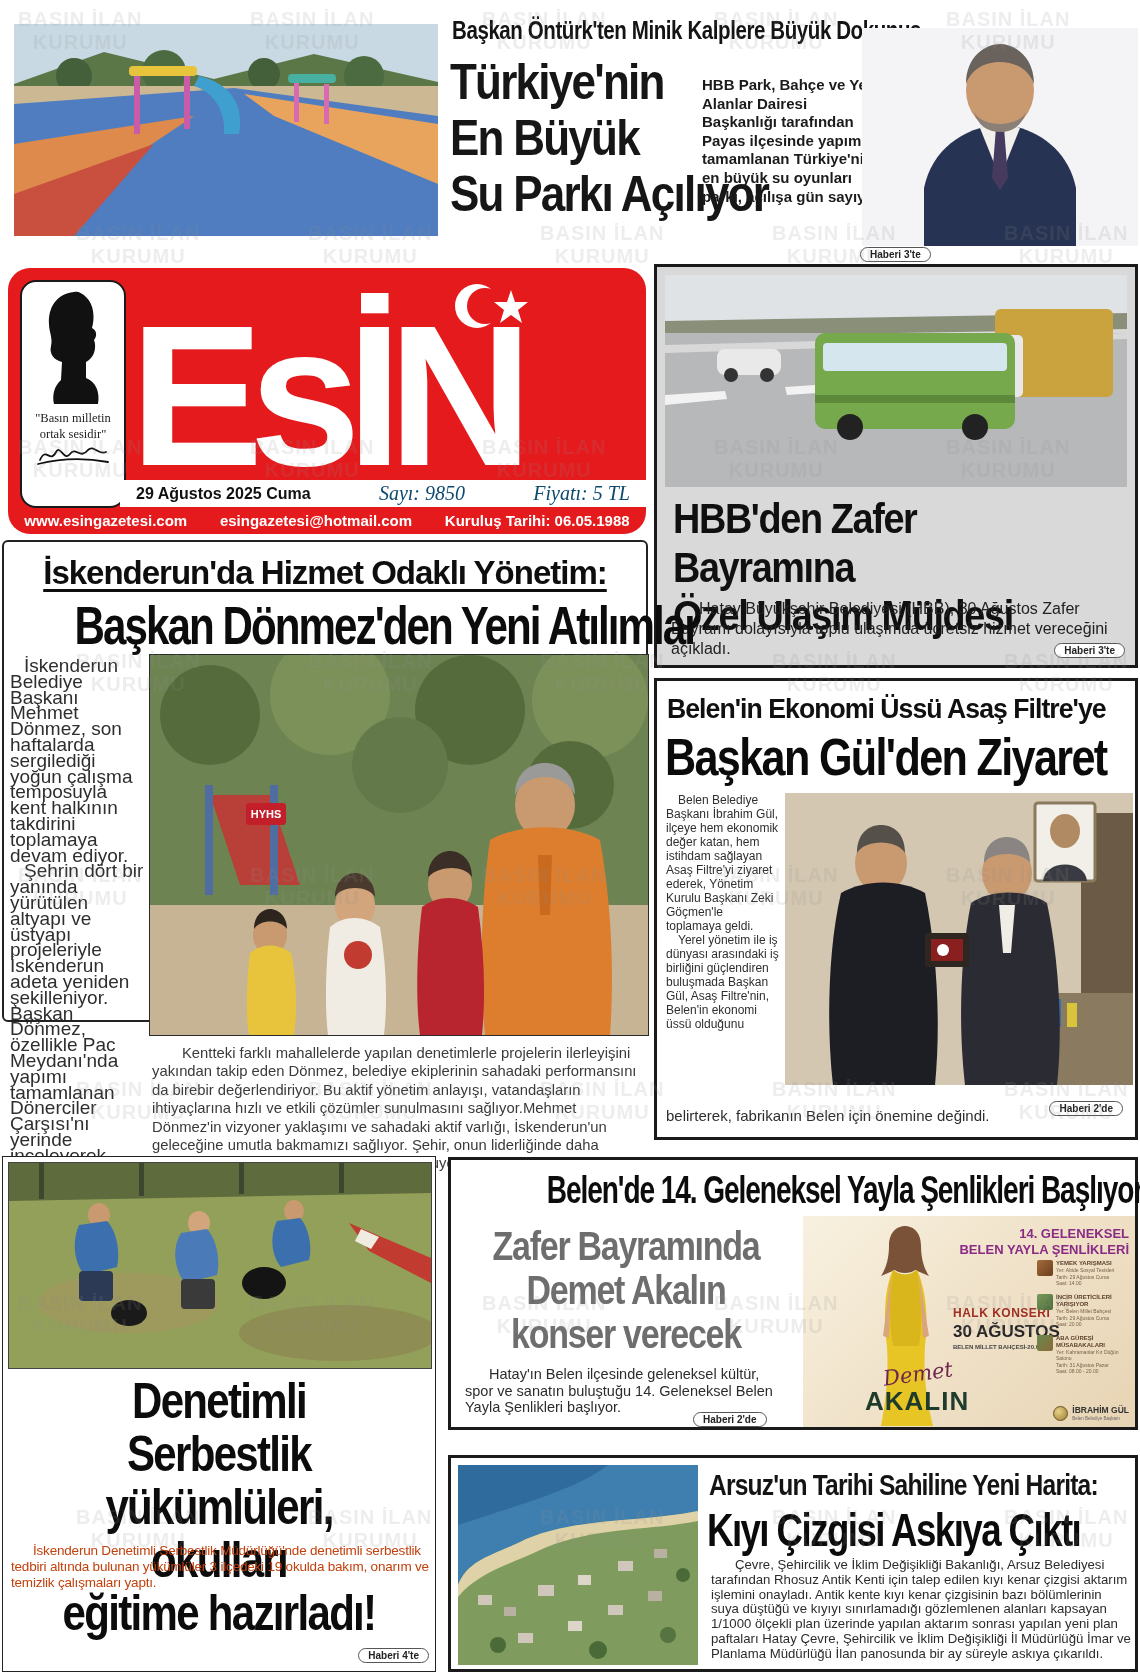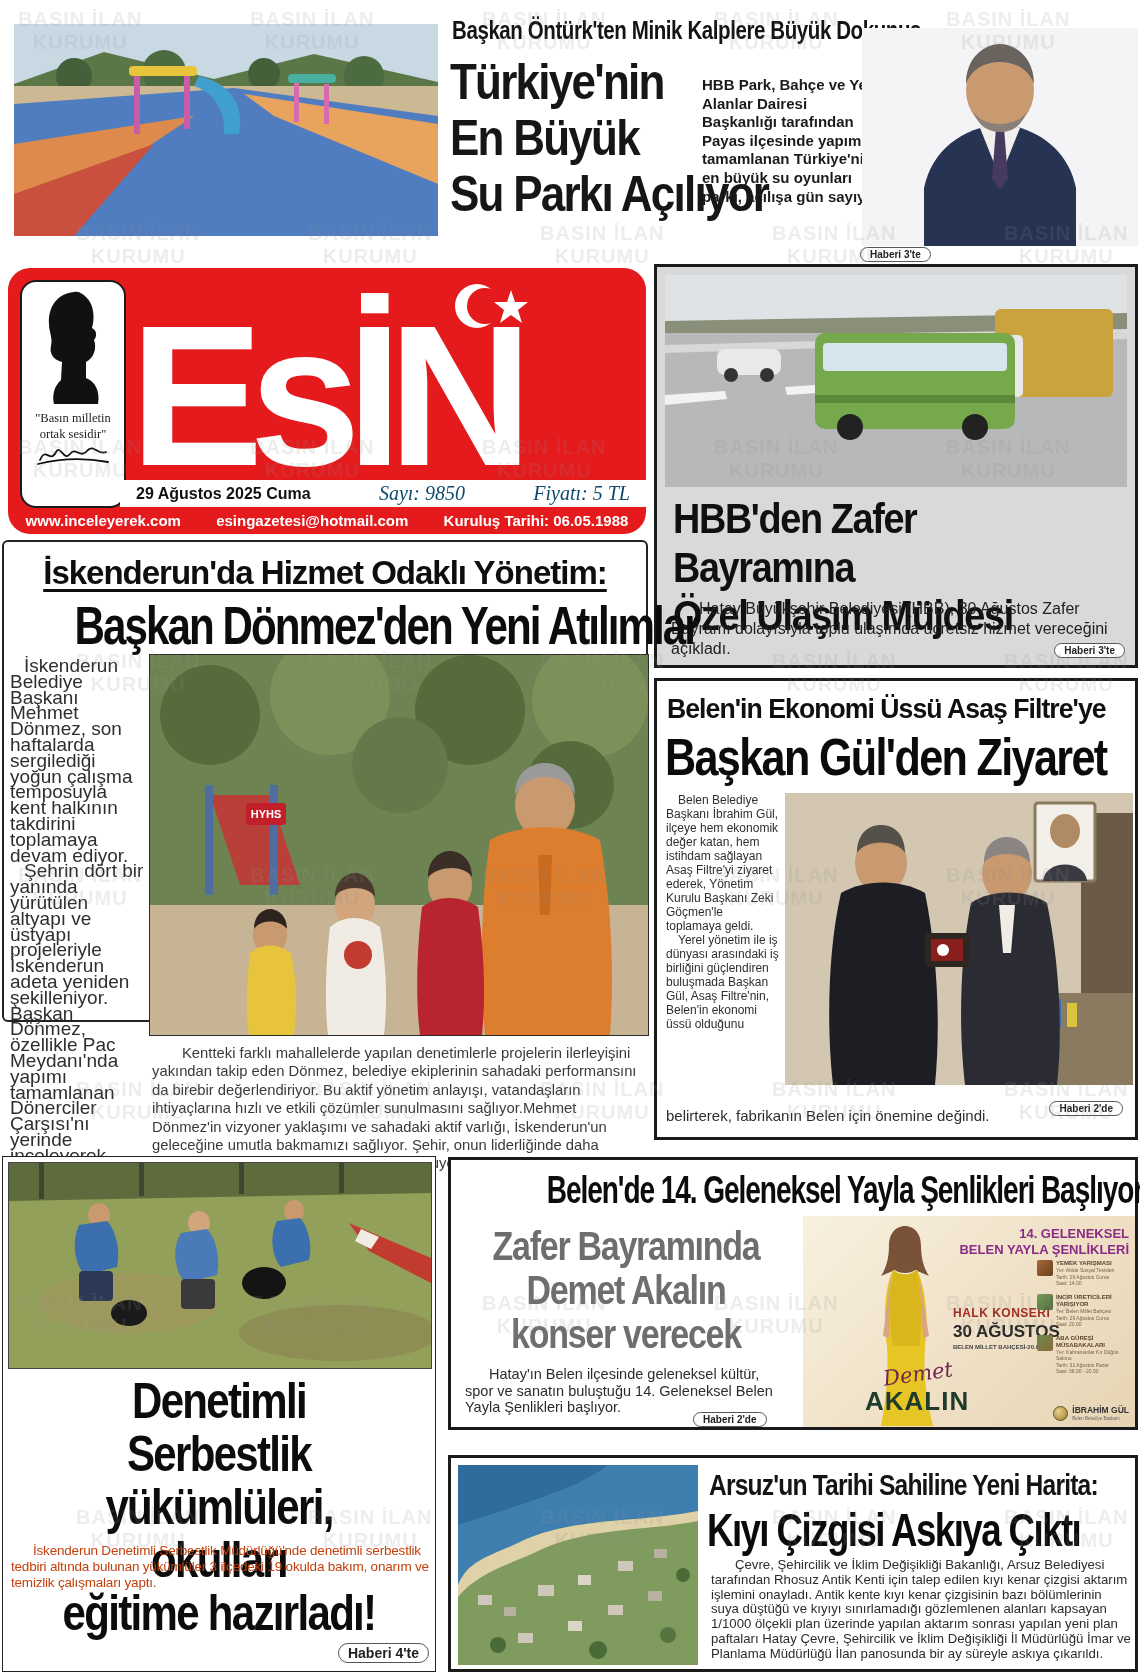--- a/index.html
+++ b/index.html
@@ -86,21 +86,21 @@
   
   .prob-box{left:2px;top:1156px;width:434px;height:516px;border:1.5px solid #222;position:absolute;
             box-sizing:border-box;background:#fff;}
   .photo-cleaning{left:5px;top:5px;width:422px;height:205px;border:1px solid #444;}
   .prob-headline{position:absolute;left:0;top:218px;width:100%;text-align:center;font-size:50px;
                  line-height:1.06;font-weight:bold;letter-spacing:-2px;transform:scaleX(.84);
                  margin:0;color:#0c0c0c;}
   .prob-body{position:absolute;left:8px;top:386px;width:418px;font-size:13.5px;line-height:16px;
              letter-spacing:-0.2px;color:#c2410c;}
   .prob-body p{margin:0;text-indent:22px;}
-  .prob-badge{right:6px;bottom:8px;font-size:14px;}
+  .prob-badge{right:6px;bottom:8px;font-size:10px;}
 
   
   .fest-box{left:448px;top:1157px;width:690px;height:273px;}
   .fest-headline{position:absolute;left:0;top:8px;width:100%;text-align:center;font-size:39px;
                  font-weight:bold;letter-spacing:-1.5px;transform:scaleX(.72);white-space:nowrap;
                  margin:0;color:#0c0c0c;}
   .fest-subhead{position:absolute;left:10px;top:64px;width:330px;text-align:center;font-size:40px;
                 line-height:1.1;font-weight:bold;letter-spacing:-1.5px;transform:scaleX(.85);
                 color:#6e6e6e;}
   .fest-summary{position:absolute;left:14px;top:206px;width:308px;font-size:14.5px;line-height:16.5px;
@@ -209,21 +209,21 @@
       <svg width="78" height="26" viewBox="0 0 78 26">
         <path d="M6,18 C12,4 16,22 22,10 C26,2 30,20 36,12 C42,4 46,18 54,8 C60,2 64,14 72,10 M4,22 C28,16 52,16 74,20" stroke="#111" stroke-width="1.8" fill="none" stroke-linecap="round"></path>
       </svg>
     </div>
     <div class="date-strip">
       <span class="d1">29 Ağustos 2025 Cuma</span>
       <span class="d2">Sayı:  9850</span>
       <span class="d3">Fiyatı: 5 TL</span>
     </div>
     <div class="contact-strip">
-      <span>www.inceleyerek.com</span>
+      <span>www.esingazetesi.com</span>
       <span>esingazetesi@hotmail.com</span>
       <span>Kuruluş Tarihi: 06.05.1988</span>
     </div>
   </div>
 
   <div class="box hbb-box">
     <div class="photo photo-bus">
       <svg width="462" height="212" viewBox="0 0 462 212">
         <rect width="462" height="46" fill="#dfe3e6"></rect>
         <path d="M0,46 L462,38 L462,54 L0,62 Z" fill="#8a8f7a"></path>

